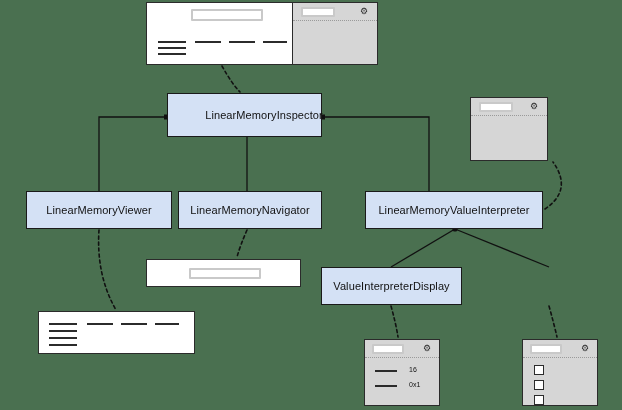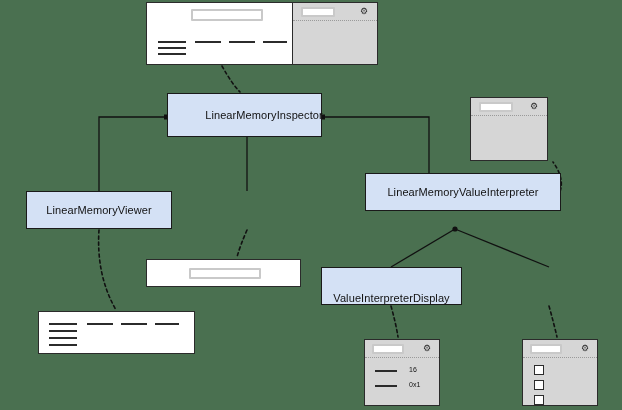--- a/index.html
+++ b/index.html
@@ -147,26 +147,29 @@
   </svg>
 
   <div class="node" style="left:167px; top:93px; width:155px; height:44px;padding-left:39px;">
     <span>LinearMemoryInspector</span>
   </div>
 
   <div class="node" style="left:26px; top:191px; width:146px; height:38px;">
     <span>LinearMemoryViewer</span>
   </div>
 
-
-  <div class="node" style="left:365px; top:173px; width:196px; height:38px;">
+  <div class="node" style="left:178px; top:191px; width:144px; height:38px;">
+    <span>LinearMemoryNavigator</span>
+  </div>
+
+  <div class="node" style="left:365px; top:191px; width:178px; height:38px;">
     <span>LinearMemoryValueInterpreter</span>
   </div>
 
-  <div class="node" style="left:321px; top:267px; width:141px; height:38px;align-items:flex-end;">
+  <div class="node" style="left:321px; top:267px; width:141px; height:38px;">
     <span>ValueInterpreterDisplay</span>
   </div>
 
 
   <div class="mock mock-split" style="left:146px; top:2px; width:232px; height:63px;">
     <div class="mock-left">
       <div class="pill" style="left:44px; top:6px; width:72px; height:12px;"></div>
       <div class="hline" style="left:11px; top:38px; width:28px;"></div>
       <div class="hline" style="left:11px; top:44px; width:28px;"></div>
       <div class="hline" style="left:11px; top:50px; width:28px;"></div>

